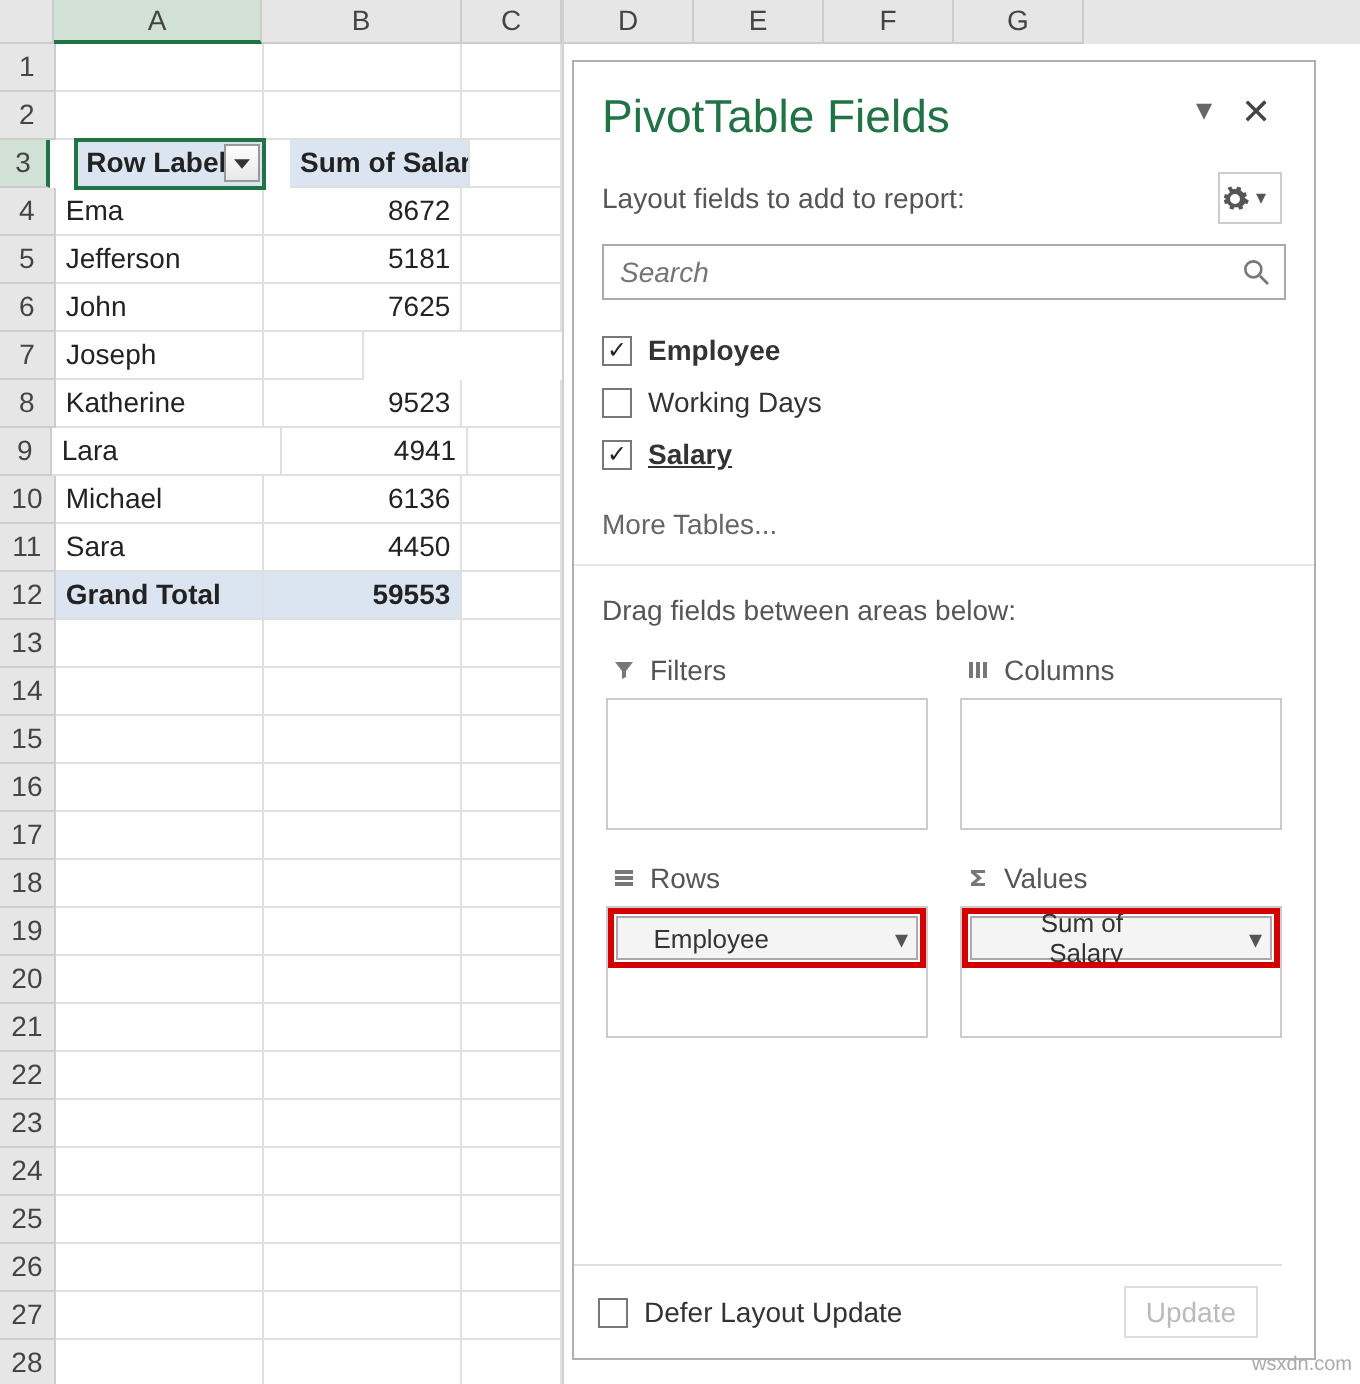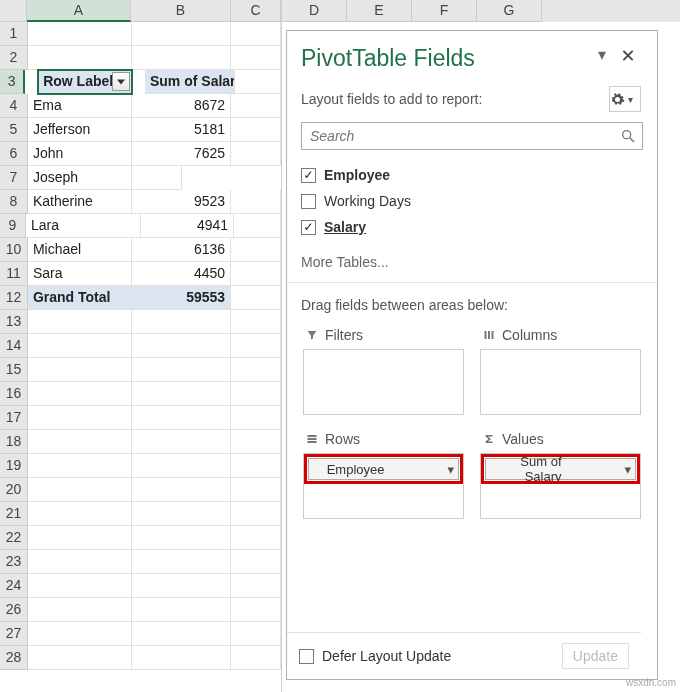--- a/index.html
+++ b/index.html
@@ -384,20 +384,26 @@
         <div class="cell" style="width: 50px;"></div>
       </div>
       <div class="row">
         <div class="row-header">23</div>
         <div class="cell" style="width: 104px;"></div>
         <div class="cell" style="width: 100px;"></div>
         <div class="cell" style="width: 50px;"></div>
       </div>
       <div class="row">
         <div class="row-header">24</div>
+        <div class="cell" style="width: 104px;"></div>
+        <div class="cell" style="width: 100px;"></div>
+        <div class="cell" style="width: 50px;"></div>
+      </div>
+      <div class="row">
+        <div class="row-header">25</div>
         <div class="cell" style="width: 104px;"></div>
         <div class="cell" style="width: 100px;"></div>
         <div class="cell" style="width: 50px;"></div>
       </div>
       <div class="row">
         <div class="row-header">26</div>
         <div class="cell" style="width: 104px;"></div>
         <div class="cell" style="width: 100px;"></div>
         <div class="cell" style="width: 50px;"></div>
       </div>

